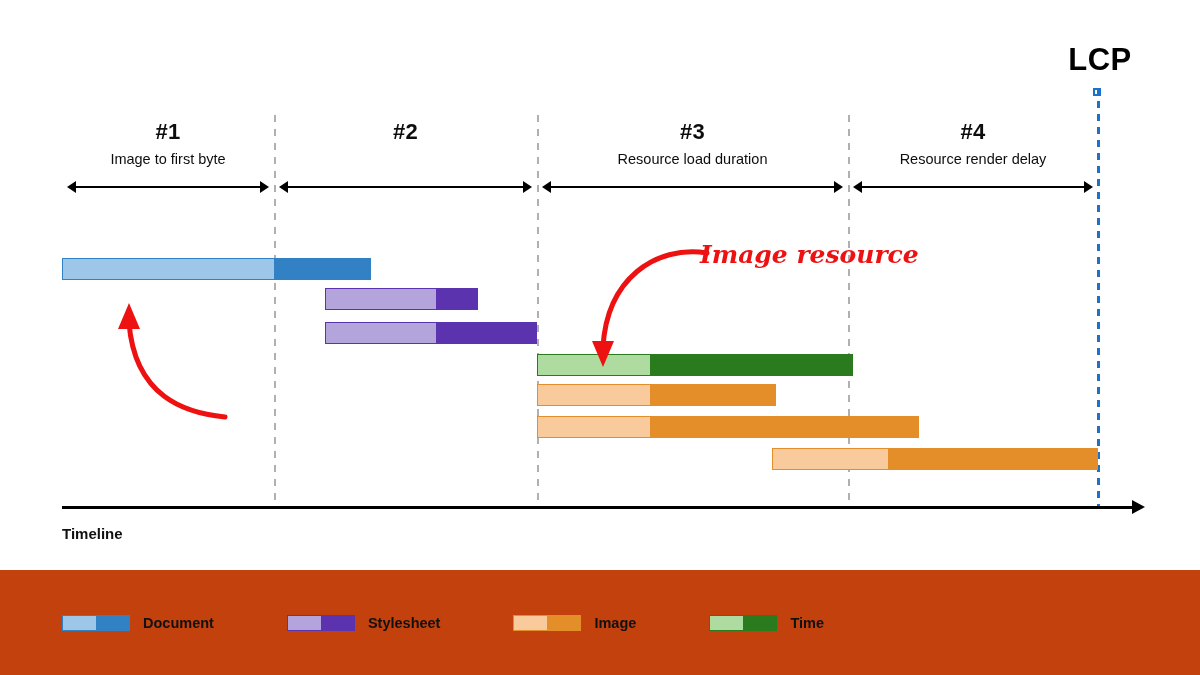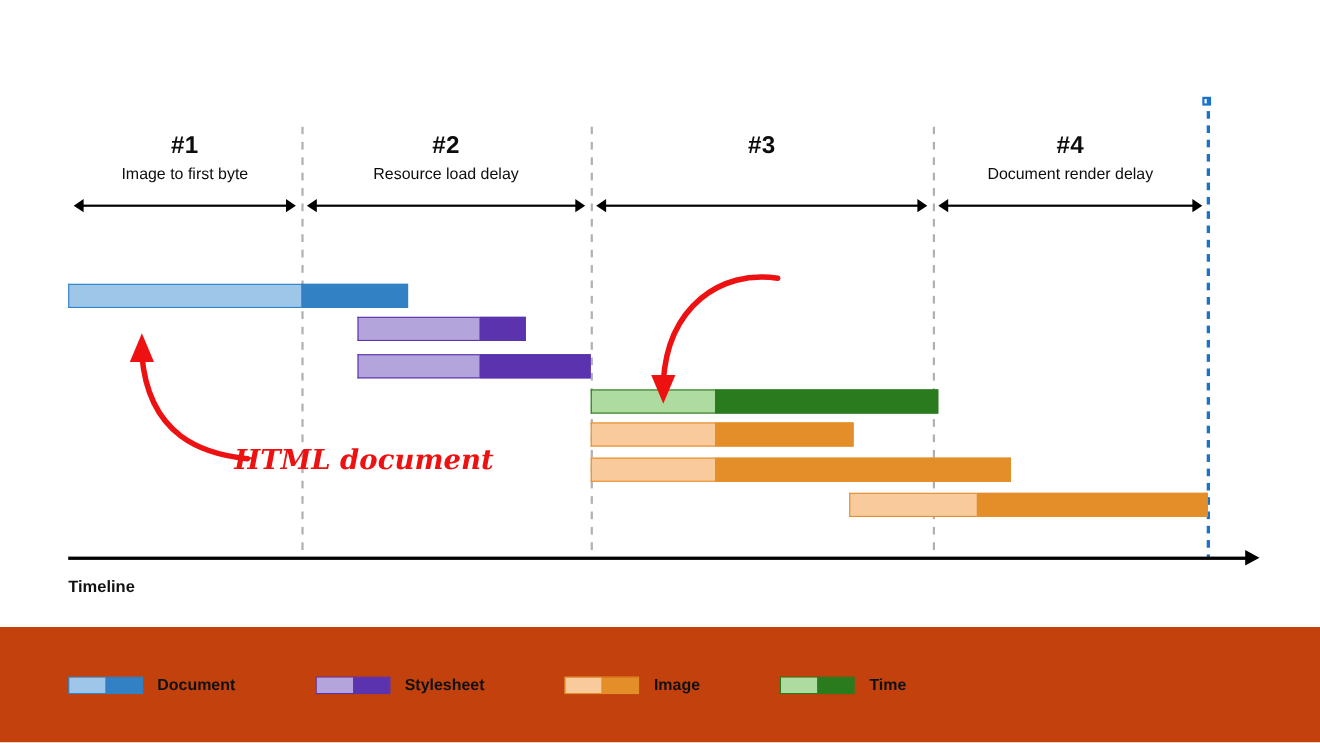--- a/index.html
+++ b/index.html
@@ -196,20 +196,21 @@
     white-space: nowrap;
   }
 </style>
 </head>
 <body>
 
 <div id="stage">
 
   <div class="chart-area">
 
+    <div class="lcp-label">LCP</div>
     <div class="lcp-handle"></div>
     <div class="lcp-line"></div>
 
     <div id="separators">
         <div class="sep" style="left: 274px;"></div>
         <div class="sep" style="left: 537px;"></div>
         <div class="sep" style="left: 848px;"></div>
       </div>
 
     <div id="phases">
@@ -217,38 +218,38 @@
           <div class="pnum">#1</div>
           <div class="plabel">Image to first byte</div>
         </div>
         <div class="arrowrow" style="left: 67px; width: 202px;">
           <div class="ah left"></div>
           <div class="shaft"></div>
           <div class="ah right"></div>
         </div>
         <div class="phase" style="left: 274px; width: 263px;">
           <div class="pnum">#2</div>
-          <div class="plabel">Resource load delay</div>
         </div>
         <div class="arrowrow" style="left: 279px; width: 253px;">
           <div class="ah left"></div>
           <div class="shaft"></div>
           <div class="ah right"></div>
         </div>
         <div class="phase" style="left: 537px; width: 311px;">
           <div class="pnum">#3</div>
+          <div class="plabel">Resource load duration</div>
         </div>
         <div class="arrowrow" style="left: 542px; width: 301px;">
           <div class="ah left"></div>
           <div class="shaft"></div>
           <div class="ah right"></div>
         </div>
         <div class="phase" style="left: 848px; width: 250px;">
           <div class="pnum">#4</div>
-          <div class="plabel">Document render delay</div>
+          <div class="plabel">Resource render delay</div>
         </div>
         <div class="arrowrow" style="left: 853px; width: 240px;">
           <div class="ah left"></div>
           <div class="shaft"></div>
           <div class="ah right"></div>
         </div>
       </div>
 
     <div id="bars">
         <div class="bar" style="left: 62px; width: 309px; top: 258px;">
@@ -278,26 +279,26 @@
         <div class="bar" style="left: 772px; width: 326px; top: 448px;">
           <div class="seg" style="width: 35.5828%; background: rgb(249, 203, 156); border-top: 1px solid rgb(227, 142, 40); border-right: none; border-bottom: 1px solid rgb(227, 142, 40); border-left: 1px solid rgb(227, 142, 40); border-image: initial;"></div>
           <div class="seg" style="flex: 1 1 0%; background: rgb(227, 142, 40); border: 1px solid rgb(227, 142, 40);"></div>
         </div>
       </div>
 
     <svg class="annot-arrow" width="130" height="140" style="left:105px; top:285px;" viewBox="0 0 130 140">
       <path d="M 120 132 C 80 128, 30 112, 24 38" stroke="#ee1111" stroke-width="5" fill="none" stroke-linecap="round"></path>
       <polygon points="24,18 13,44 35,44" fill="#ee1111"></polygon>
     </svg>
-    <div class="annot annot-html">HTML document</div>
 
     <svg class="annot-arrow" width="130" height="130" style="left:585px; top:243px;" viewBox="0 0 130 130">
       <path d="M 122 10 C 70 2, 22 36, 18 104" stroke="#ee1111" stroke-width="5" fill="none" stroke-linecap="round"></path>
       <polygon points="18,124 7,98 29,98" fill="#ee1111"></polygon>
     </svg>
+    <div class="annot annot-img">Image resource</div>
 
     <div class="axis"></div>
     <div class="axis-arrow"></div>
     <div class="timeline-label">Timeline</div>
   </div>
 
   <div class="legend">
     <div class="legend-inner" id="legend">
         <div class="legend-item">
           <div class="legend-swatch" style="border: 1px solid rgb(50, 129, 196);">

